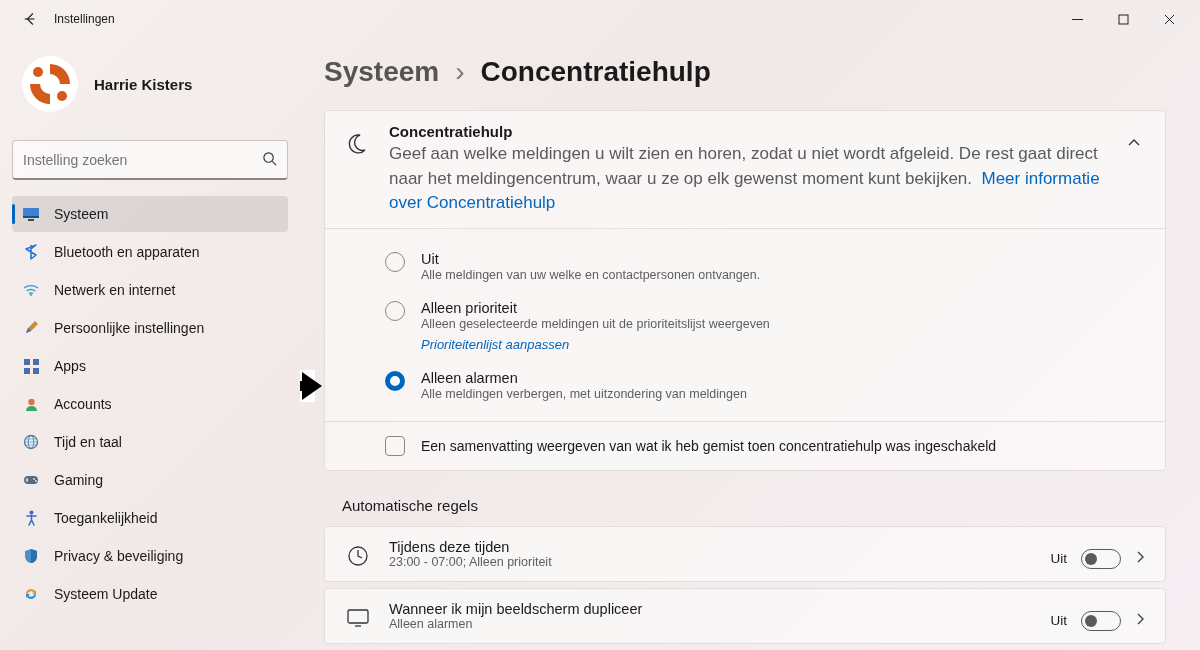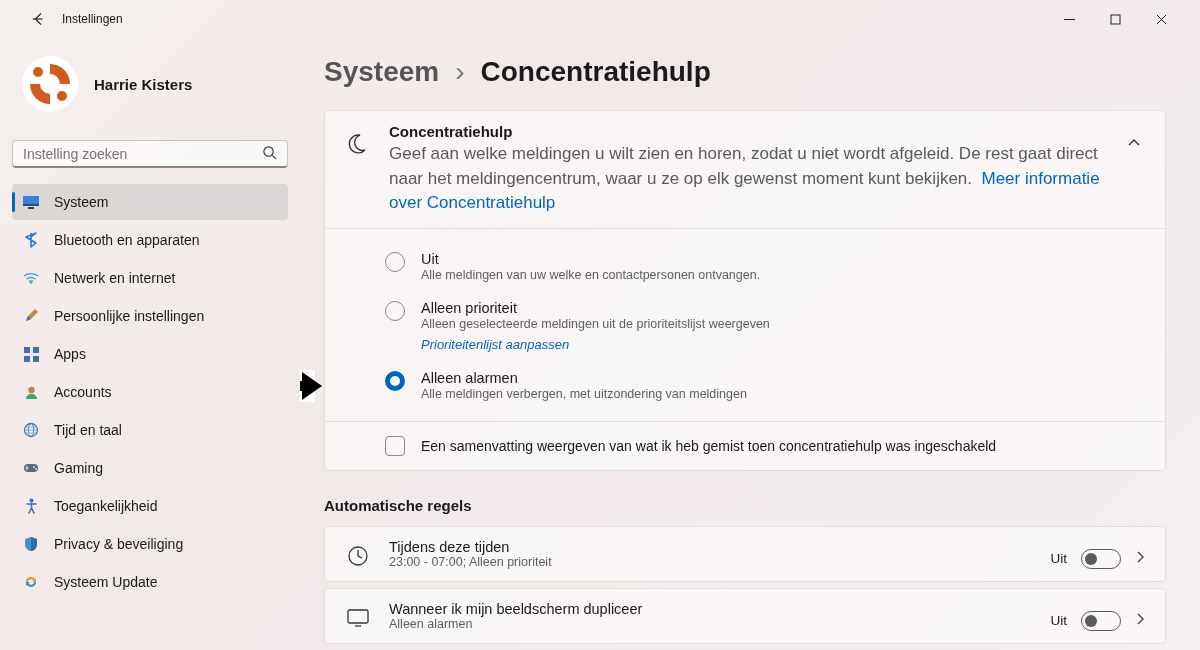--- a/index.html
+++ b/index.html
@@ -5,36 +5,36 @@
   * { box-sizing: border-box; margin: 0; padding: 0; }
   body {
     font-family: "Segoe UI", -apple-system, sans-serif;
     background: linear-gradient(135deg, #f5efed 0%, #f1e9e8 40%, #f5eef2 100%);
     width: 1200px; height: 650px; overflow: hidden;
     color: #1a1a1a;
     font-size: 14px;
   }
   .titlebar {
     display: flex; align-items: center; height: 38px;
-    padding: 0 16px;
+    padding: 0 8px;
   }
   .titlebar-left { display: flex; align-items: center; gap: 12px; padding-left: 10px;}
   .back-btn { width: 24px; height: 24px; display:flex; align-items:center; justify-content:center; cursor:pointer; }
   .app-title { font-size: 12px; }
   .titlebar-right { margin-left: auto; display: flex; }
   .win-btn { width: 46px; height: 32px; display:flex; align-items:center; justify-content:center; cursor:pointer; }
   .layout { display: flex; height: calc(650px - 38px); }
   .sidebar { width: 300px; padding: 0 12px; display:flex; flex-direction:column; }
   .user { display:flex; align-items:center; gap: 16px; padding: 18px 10px 24px 10px; }
   .avatar { width: 56px; height:56px; border-radius:50%; display:flex; align-items:center; justify-content:center; background:#fff; }
   .user-name { font-size: 15px; font-weight:600; }
   .search {
     display:flex; align-items:center; background: rgba(255,255,255,0.6);
     border: 1px solid #c8c2c0; border-bottom: 2px solid #8a8684;
-    border-radius: 4px; height: 28px; padding: 0 10px; margin: 4px 0 16px 0;
+    border-radius: 4px; height: 40px; padding: 0 10px; margin: 4px 0 16px 0;
   }
   .search input { flex:1; border:none; outline:none; background:transparent; font-size:14px; }
   .nav { display:flex; flex-direction:column; gap:2px; }
   .nav-item {
     display:flex; align-items:center; gap:14px; height:36px;
     padding: 0 10px; border-radius:4px; cursor:pointer;
     font-size: 14px;
     position: relative;
   }
   .nav-item.active { background: rgba(200,195,195,0.55); }
@@ -89,21 +89,21 @@
   }
   .arrow-shape::after {
     content:""; position:absolute; right:-18px; top:-9px;
     border-left: 20px solid #000; border-top:14px solid transparent; border-bottom:14px solid transparent;
   }
   .checkbox-row {
     border-top:1px solid #e3ddda; display:flex; align-items:center; gap:16px;
     padding: 14px 18px 14px 60px;
   }
   .checkbox { width:20px; height:20px; border:1.5px solid #8a8684; border-radius:4px; cursor:pointer;}
-  .section-title { font-size:15px; font-weight:700; margin: 26px 0 12px 0;}
+  .section-title { font-size:15px; font-weight:400; margin: 26px 0 12px 18px;}
   .rule-row {
     display:flex; align-items:flex-end; gap:18px; padding:12px 20px;
   }
   .rule-icon { width:26px; height:26px; display:flex; align-items:center; justify-content:center;}
   .rule-title { font-size:14.5px; }
   .rule-sub { font-size:12.5px; color:#5e5e5e; }
   .rule-right { margin-left:auto; display:flex; align-items:center; gap:14px;}
   .toggle {
     width:40px; height:20px; border-radius:10px; border:1.5px solid #5a5a5a;
     position:relative; cursor:pointer;

